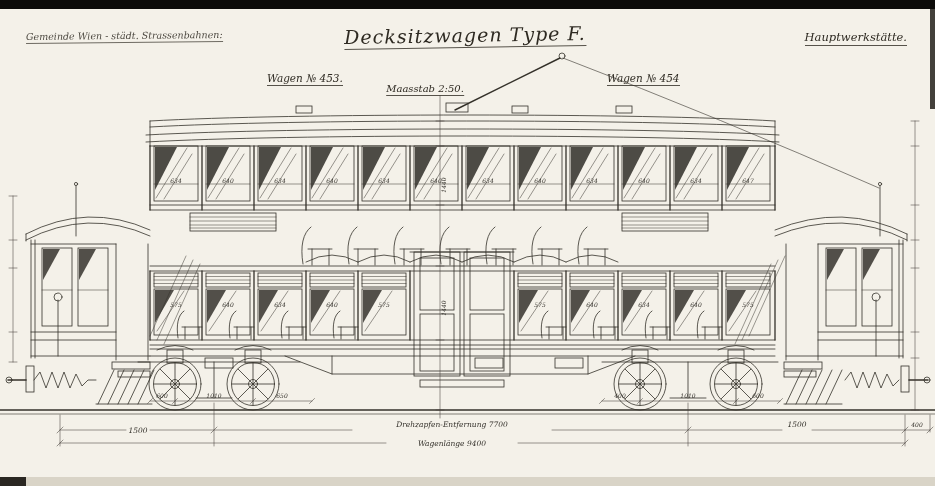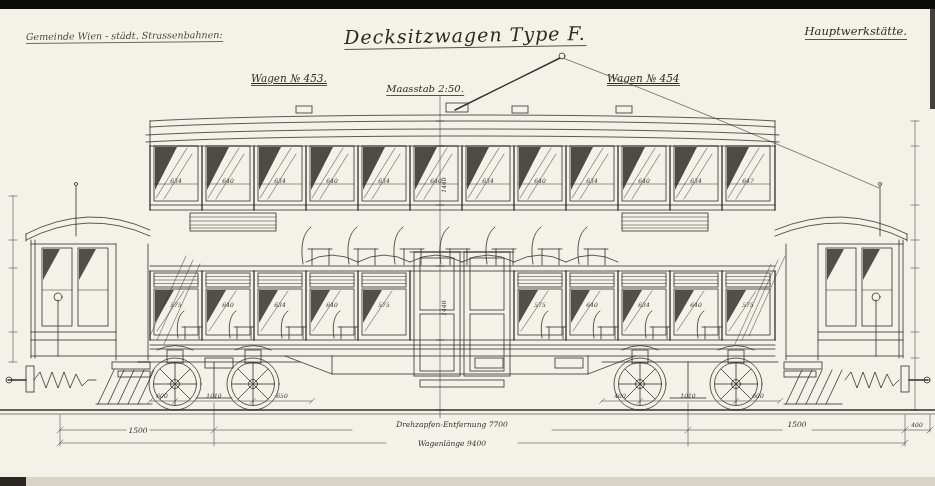--- a/index.html
+++ b/index.html
@@ -4,24 +4,24 @@
 <style>
   html,body{margin:0;padding:0;background:#0c0b09;}
   .stage{position:relative;width:935px;height:486px;background:#0c0b09;overflow:hidden;
          font-family:"DejaVu Serif",serif;}
   .stage svg{position:absolute;left:0;top:0;z-index:1;}
   .hw{position:absolute;z-index:2;font-family:"DejaVu Serif",serif;font-style:italic;
       color:#2e2a22;white-space:nowrap;}
   .ul{border-bottom:1px solid rgba(46,42,34,.8);padding-bottom:1px;}
   .h-left{left:26px;top:30px;font-size:9.5px;opacity:.85;transform:rotate(-.6deg);}
   .h-title{left:465px;top:24px;font-size:19px;letter-spacing:1px;transform:translateX(-50%) rotate(-1deg);}
-  .h-right{right:28px;top:24px;font-size:11.5px;margin-left:16px;}
-  .s-wl{left:251px;top:72px;font-size:10.5px;text-decoration:underline;}
+  .h-right{right:28px;top:30px;font-size:11.5px;margin-left:16px;}
+  .s-wl{left:267px;top:72px;font-size:10.5px;}
   .s-sc{left:425px;top:83px;font-size:10px;transform:translateX(-50%);}
-  .s-wr{left:607px;top:72px;font-size:10.5px;text-decoration:underline;}
+  .s-wr{left:607px;top:72px;font-size:10.5px;}
   .dim{font:italic 6px "DejaVu Serif",serif;fill:#33302a;text-anchor:middle;}
   .dimb{font:italic 7.5px "DejaVu Serif",serif;fill:#33302a;text-anchor:middle;}
 </style>
 </head>
 <body>
 
 <div class="stage">
 
   <div class="hw h-left ul">Gemeinde Wien - städt. Strassenbahnen:</div>
   <div class="hw h-title ul">Decksitzwagen Type F.</div>

